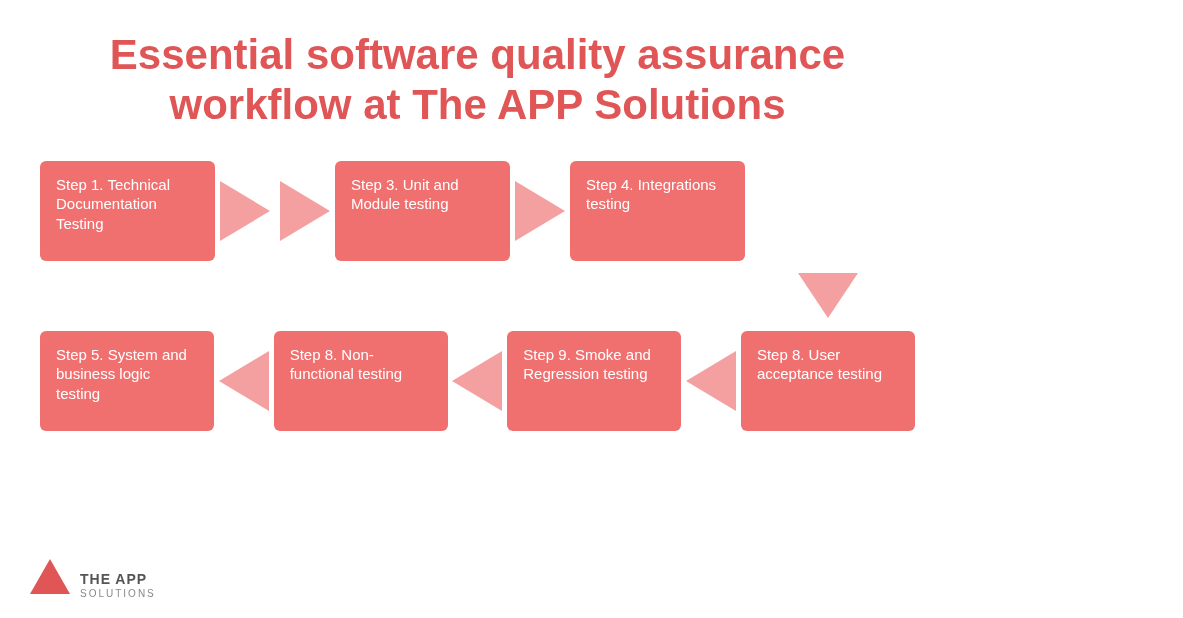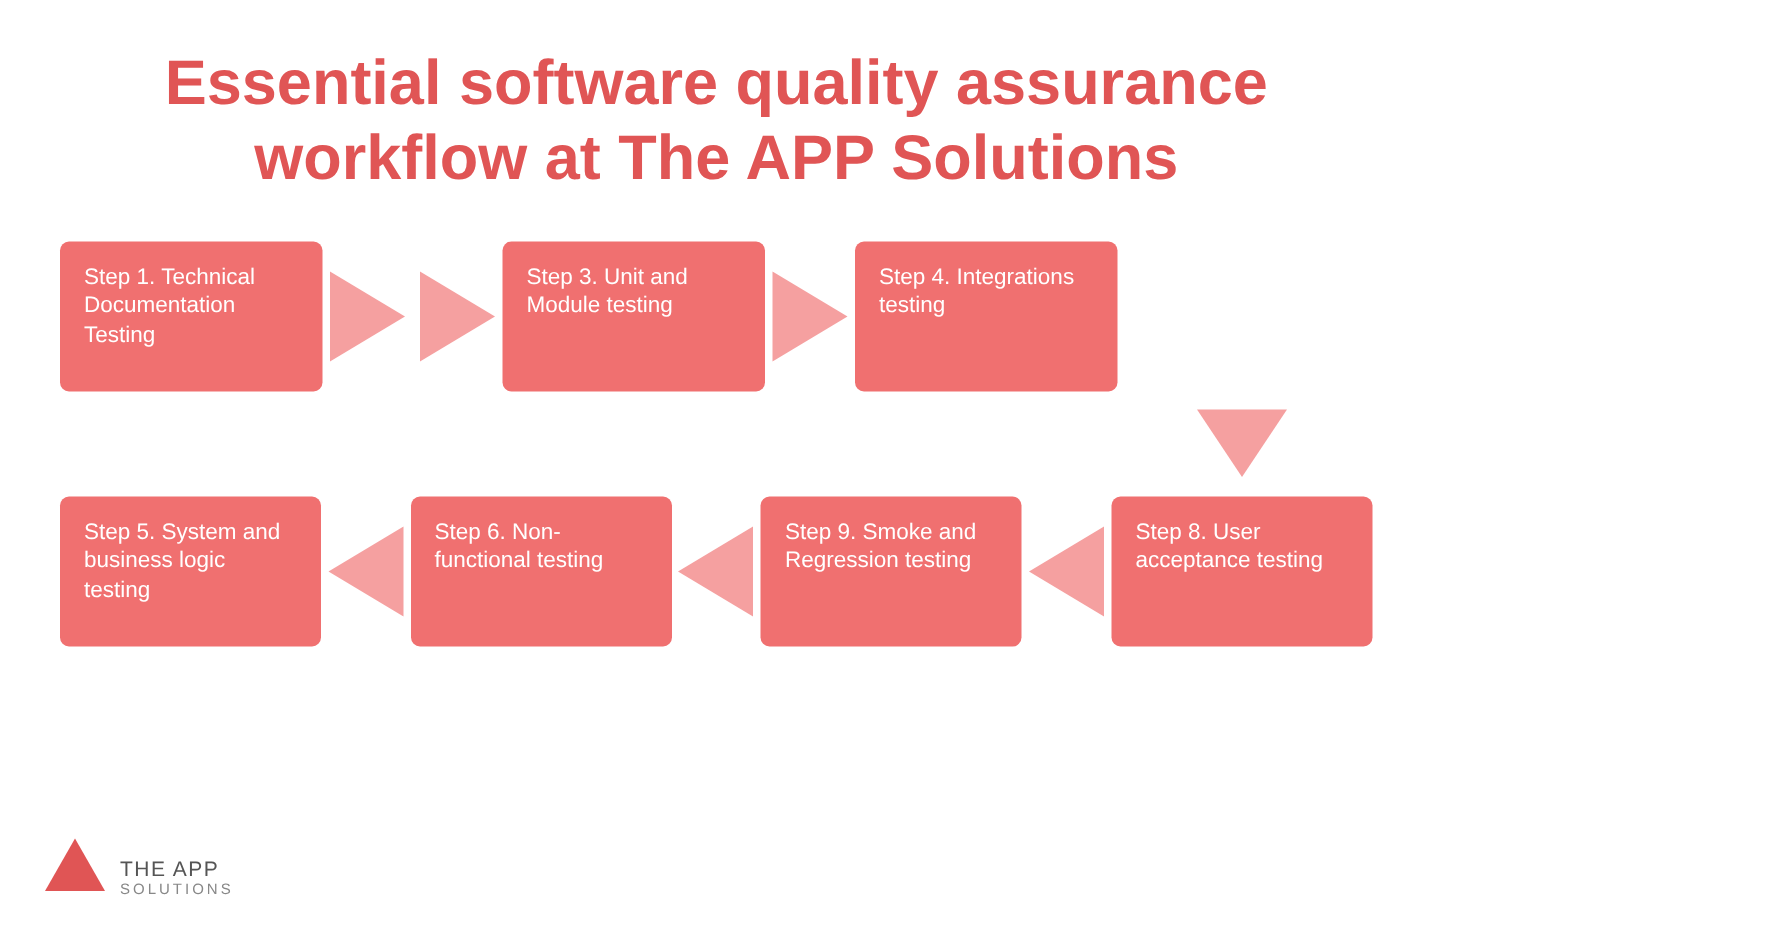--- a/index.html
+++ b/index.html
@@ -147,21 +147,21 @@
     }
 
     .logo-text {
       display: flex;
       flex-direction: column;
       line-height: 1.2;
     }
 
     .logo-text .the {
       font-size: 14px;
-      font-weight: normal;
+      font-weight: bold;
       color: #555;
       letter-spacing: 1px;
       margin-top: 19px;
     }
 
     .logo-text .solutions {
       font-size: 10px;
       color: #888;
       letter-spacing: 2px;
     }
@@ -197,21 +197,21 @@
     <div class="row row-2">
       <div class="step-box">
         <span>Step 8. User acceptance testing</span>
       </div>
       <div class="arrow-left"></div>
       <div class="step-box">
         <span>Step 9. Smoke and Regression testing</span>
       </div>
       <div class="arrow-left"></div>
       <div class="step-box">
-        <span>Step 6. Non-functional testing</span>
+        <span>Step 8. Non-functional testing</span>
       </div>
       <div class="arrow-left"></div>
       <div class="step-box">
         <span>Step 5. System and business logic testing</span>
       </div>
     </div>
   </div>
 </div>
 
 <div class="logo-area">

